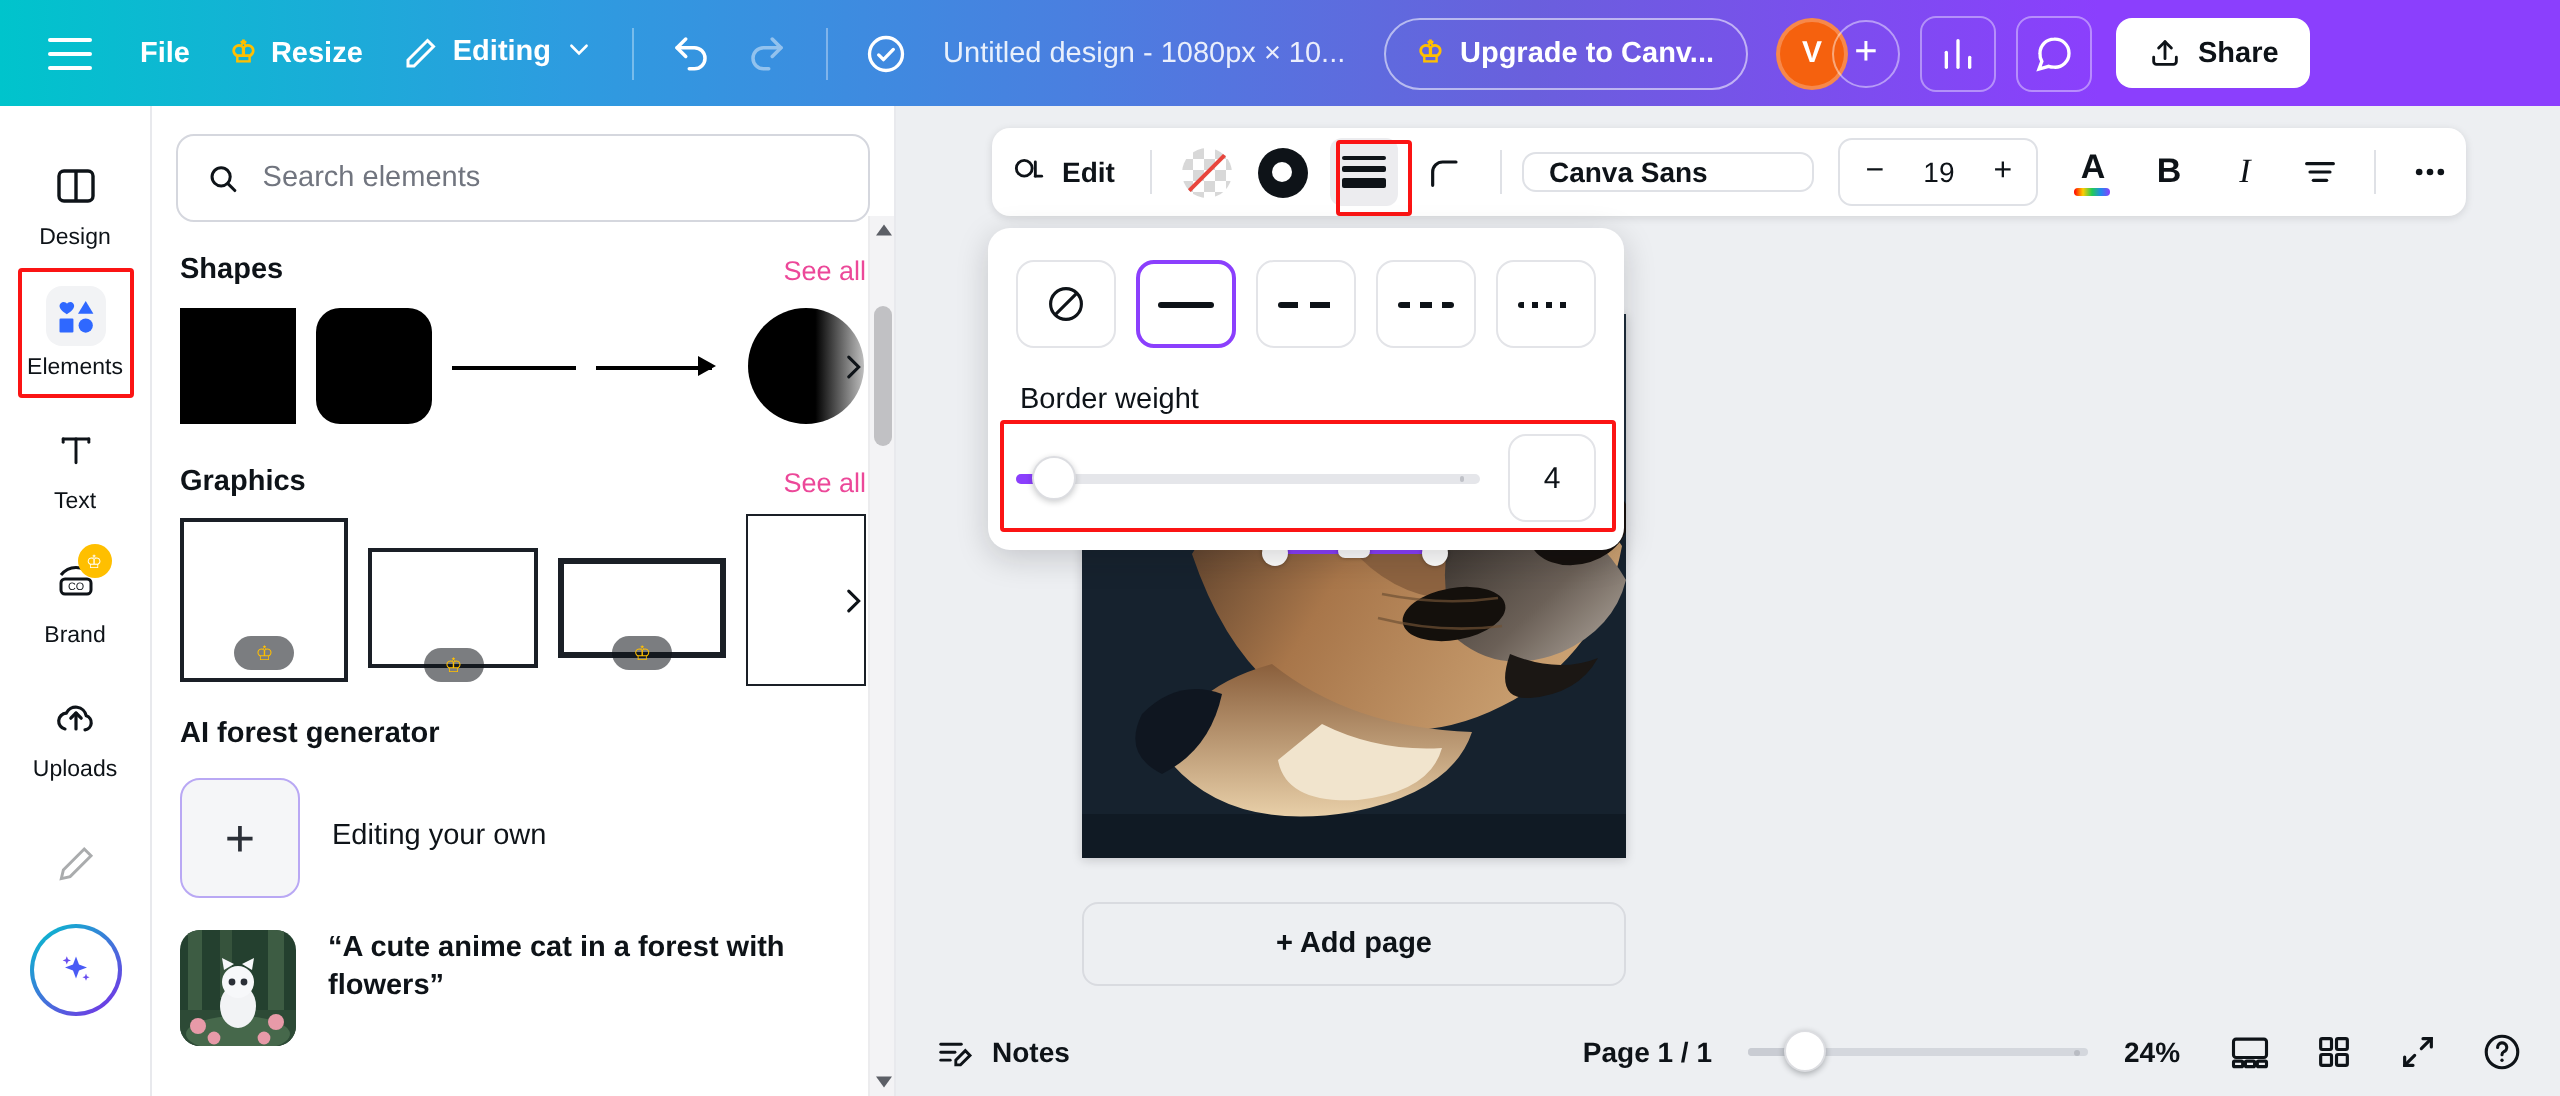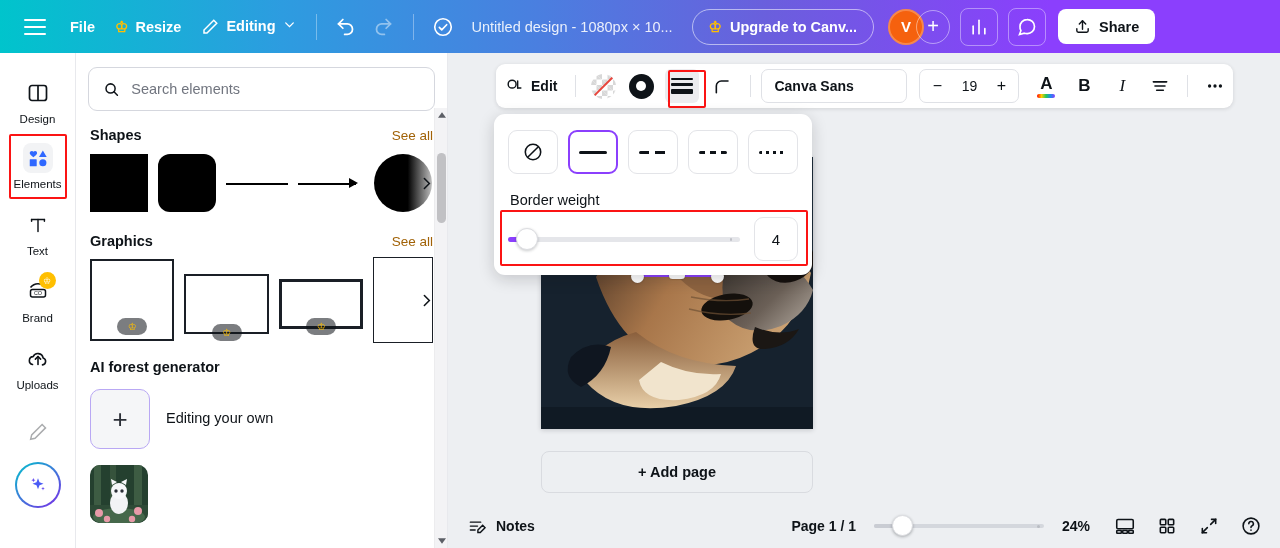--- a/index.html
+++ b/index.html
@@ -108,21 +108,21 @@
   .search-box input {
     border: none; outline: none; font-size: 14.5px; color: #0e1318;
     font-family: "Liberation Sans", sans-serif; width: 100%; background: transparent;
   }
   .search-box input::placeholder { color: #71757f; }
   .sec-head {
     display: flex; align-items: center; justify-content: space-between;
     padding: 10px 14px 8px 14px;
   }
   .sec-title { font-size: 14.5px; font-weight: bold; color: #0e1318; }
-  .sec-seeall { font-size: 13.5px; color: #a16207; cursor: pointer; }
+  .sec-seeall { font-size: 13.5px; color: #ec4899; cursor: pointer; }
   .row-strip { position: relative; padding: 0 14px; height: 64px; }
   .shapes-row { display: flex; align-items: center; gap: 10px; height: 64px; }
   .sq { width: 58px; height: 58px; background: #000; }
   .rsq { width: 58px; height: 58px; background: #000; border-radius: 12px; }
   .line-el { width: 62px; height: 58px; position: relative; }
   .line-el::after { content:""; position:absolute; left:0; top:29px; width:62px; height:2px; background:#000; }
   .arr-el { width: 66px; height: 58px; position: relative; }
   .arr-el::after { content:""; position:absolute; left:0; top:29px; width:58px; height:2px; background:#000; }
   .arr-head {
     position: absolute; right: 6px; top: 24px; width: 0; height: 0;
@@ -188,21 +188,21 @@
   }
   .swatch-ring { width: 25px; height: 25px; border-radius: 50%; background: #0e1318; display:flex;align-items:center;justify-content:center;}
   .swatch-ring i { width: 10px; height: 10px; border-radius: 50%; background: #fff; display:block;}
   .bstyle-glyph { width: 22px; display: flex; flex-direction: column; gap: 3px; }
   .bstyle-glyph i { display: block; background: #0e1318; border-radius: 1px; }
   .bstyle-glyph i:nth-child(1) { height: 2px; }
   .bstyle-glyph i:nth-child(2) { height: 3px; }
   .bstyle-glyph i:nth-child(3) { height: 5px; }
   .red-box { position: absolute; border: 2.5px solid #fb1414; pointer-events: none; border-radius: 2px; }
   .font-field {
-    height: 34px; border: 1px solid #dfe1e6; border-radius: 7px;
+    height: 20px; border: 1px solid #dfe1e6; border-radius: 7px;
     display: flex; align-items: center; padding: 0 12px; font-size: 14px;
     color: #0e1318; font-weight: bold; cursor: pointer; min-width: 146px;
   }
   .size-field {
     height: 34px; border: 1px solid #dfe1e6; border-radius: 7px;
     display: flex; align-items: center; gap: 4px; padding: 0 6px; margin-left: 8px;
   }
   .size-btn { width: 22px; height: 26px; display:flex;align-items:center;justify-content:center;font-size:16px;color:#0e1318;cursor:pointer;}
   .size-val { min-width: 34px; text-align: center; font-size: 14px; color: #0e1318; cursor: text;}
   .ta-letter { font-size: 17px; font-weight: bold; color: #0e1318; line-height: 1; }
@@ -512,20 +512,21 @@
           <path d="M22 20l-1-6 6 3z" fill="#f7f8fa"></path>
           <path d="M36 20l1-6-6 3z" fill="#f7f8fa"></path>
           <circle cx="26" cy="26" r="1.7" fill="#2b2f37"></circle>
           <circle cx="32" cy="26" r="1.7" fill="#2b2f37"></circle>
           <circle cx="9" cy="48" r="4" fill="#e79aa8"></circle>
           <circle cx="48" cy="46" r="4" fill="#e79aa8"></circle>
           <circle cx="17" cy="54" r="3.2" fill="#e79aa8"></circle>
           <circle cx="42" cy="54" r="3.2" fill="#e79aa8"></circle>
         </svg>
       </div>
+      <div class="ai-text bold" style="max-width:240px;">“A cute anime cat in a forest with flowers”</div>
     </div>
 
     <div class="scrollbar">
       <div class="sb-arrow" style="top:0;">
         <svg width="8" height="6" viewBox="0 0 10 7">
             <path d="M5 0l5 7H0z" fill="#5c5f66"></path>
           </svg>
       </div>
       <div class="sb-thumb"></div>
       <div class="sb-arrow" style="bottom:0;">

